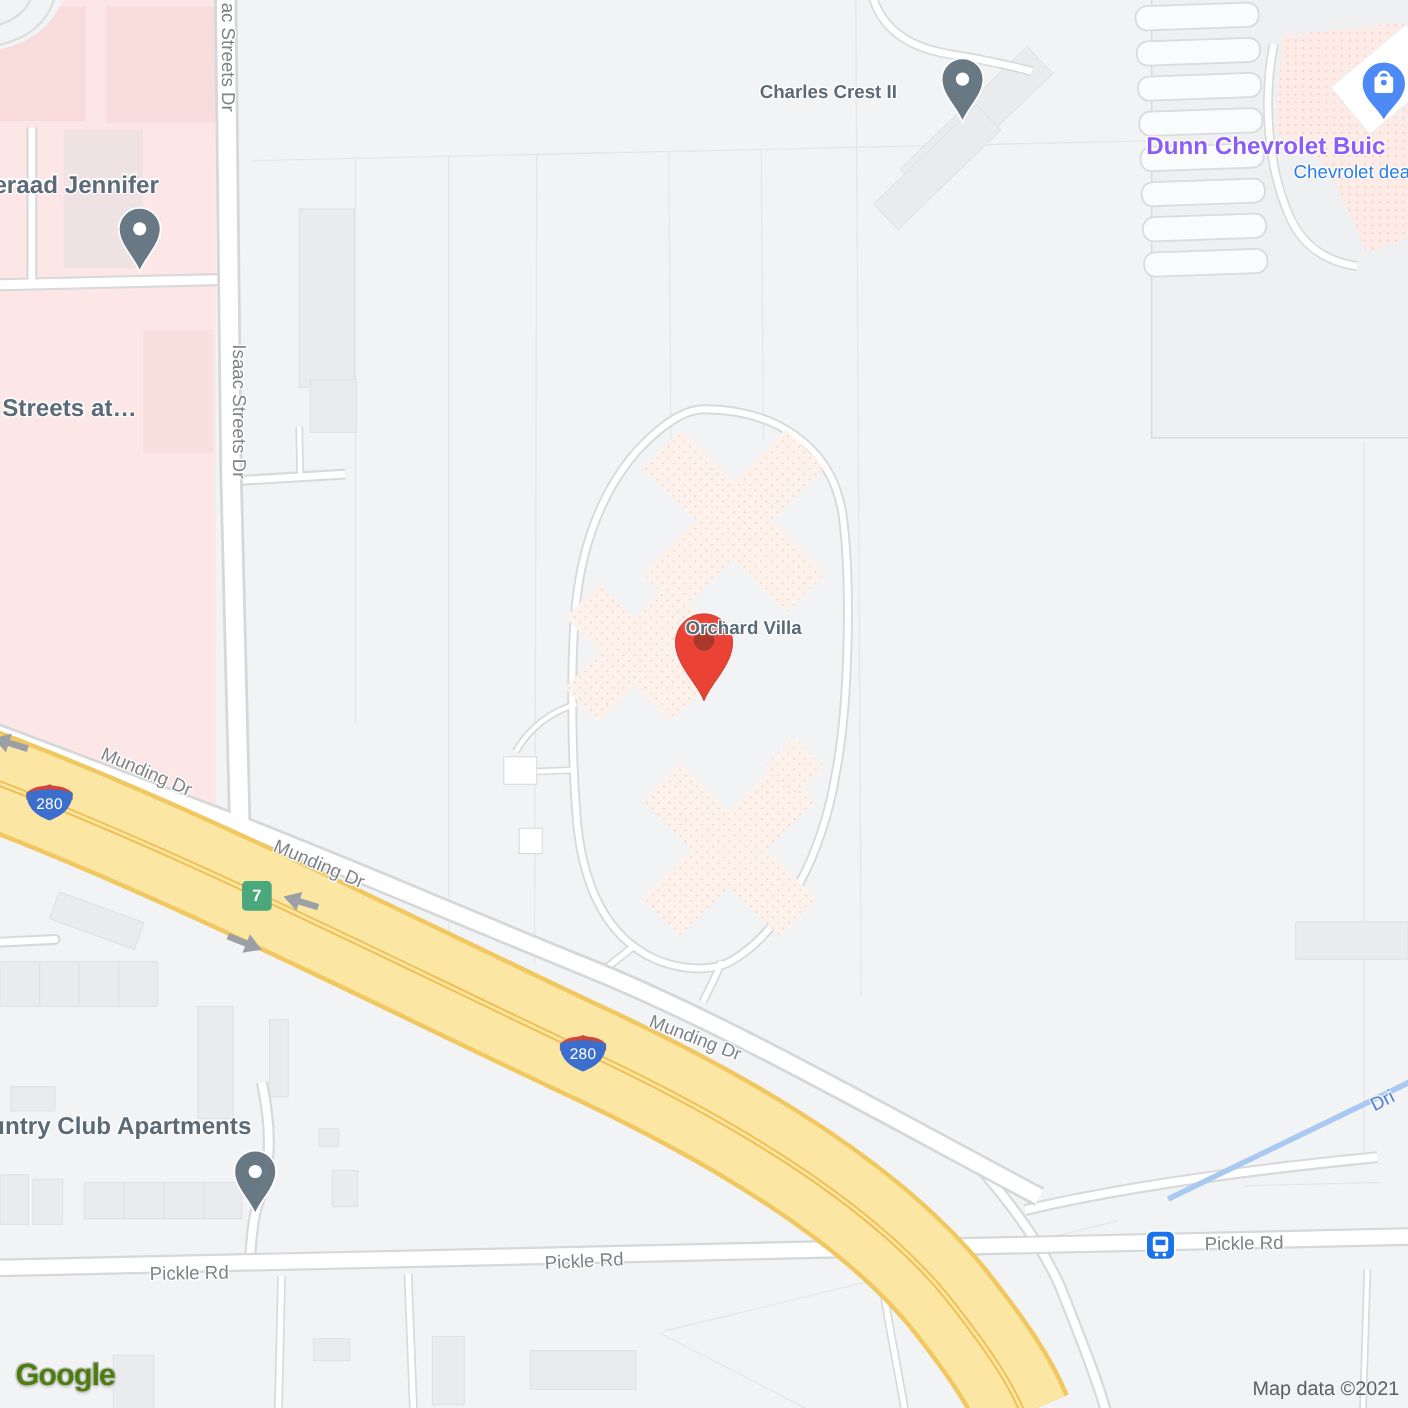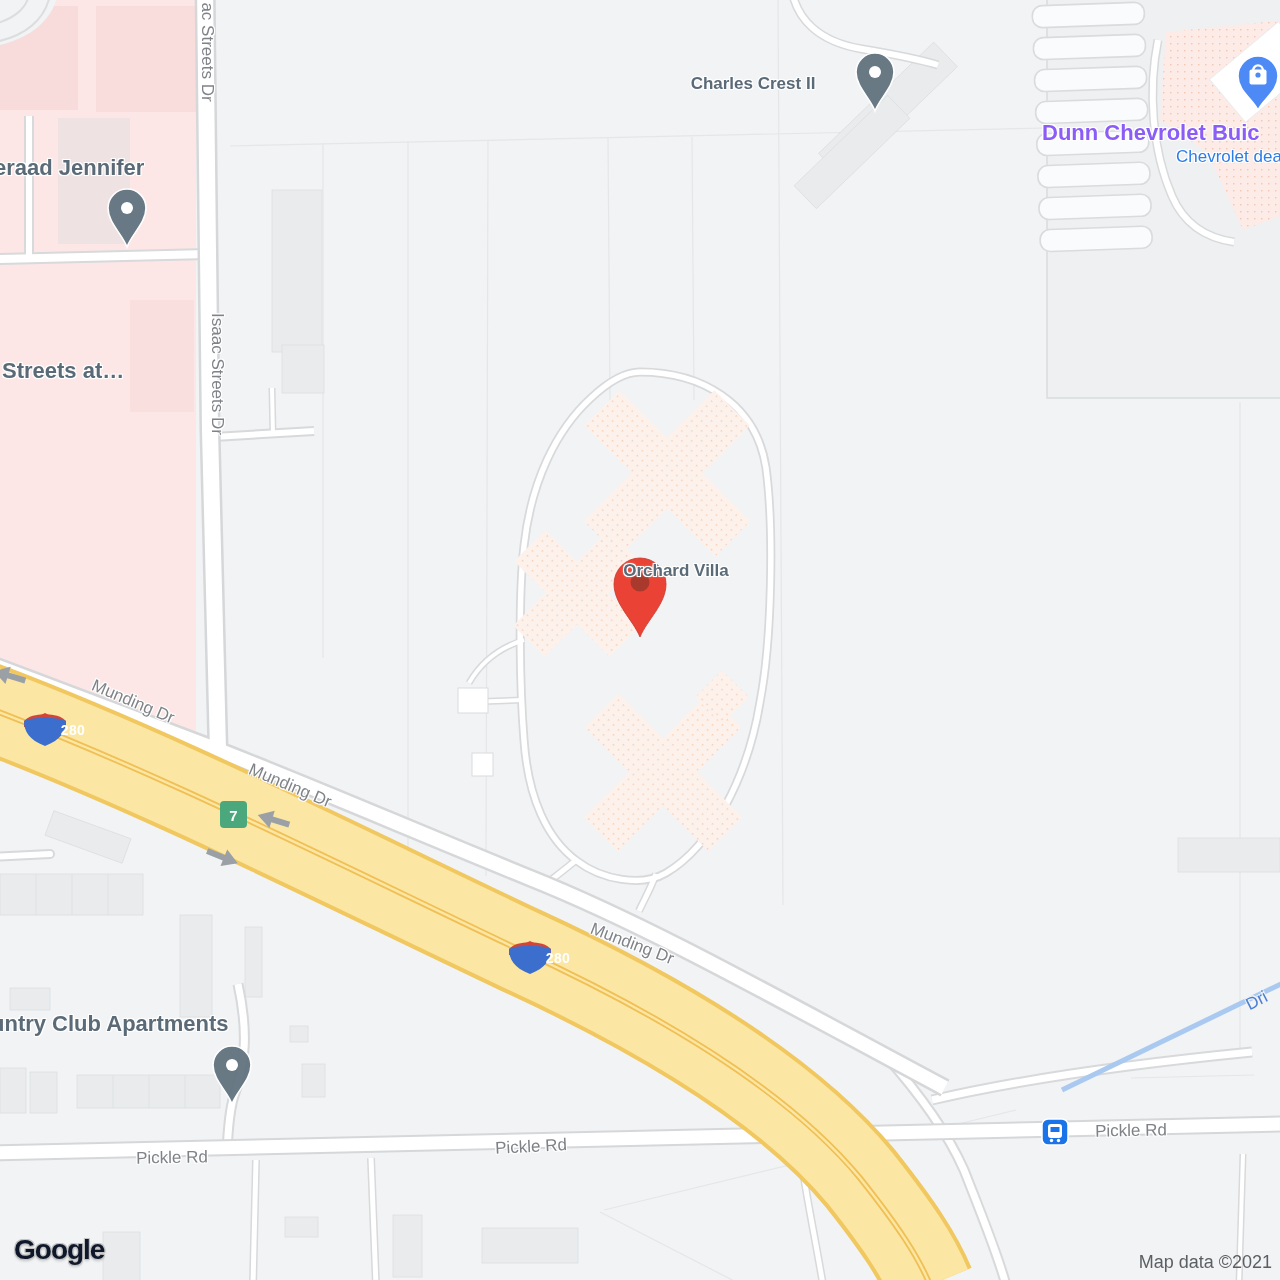--- a/index.html
+++ b/index.html
@@ -13,24 +13,24 @@
        text-shadow:-1px -1px 0 #fff,1px -1px 0 #fff,-1px 1px 0 #fff,1px 1px 0 #fff,0 0 3px #fff;}
   .poi-big{font-size:22px;}
   .street{font-size:17px;color:#7f8388;
        text-shadow:-1px -1px 0 #fff,1px -1px 0 #fff,-1px 1px 0 #fff,1px 1px 0 #fff,0 0 3px #fff;}
   .biz1{font-size:22px;font-weight:bold;color:#8b5cf6;
        text-shadow:-1px -1px 0 #fff,1px -1px 0 #fff,-1px 1px 0 #fff,1px 1px 0 #fff,0 0 3px #fff;}
   .biz2{font-size:17px;color:#2b7de9;
        text-shadow:-1px -1px 0 #fff,1px -1px 0 #fff,-1px 1px 0 #fff,1px 1px 0 #fff,0 0 3px #fff;}
   .water-lbl{font-size:17px;color:#4c7fd2;
        text-shadow:-1px -1px 0 #f1f3f5,1px -1px 0 #f1f3f5,-1px 1px 0 #f1f3f5,1px 1px 0 #f1f3f5;}
-  .shield-txt{font-size:14px;font-weight:bold;color:#ffffff;letter-spacing:.3px;margin-left:28px;}
+  .shield-txt{font-size:14px;font-weight:normal;color:#ffffff;letter-spacing:.3px;}
   .exit-txt{font-size:15px;font-weight:bold;color:#ffffff;}
   .google-logo{position:absolute;left:14px;top:1234px;font-size:28px;font-weight:bold;
-       letter-spacing:-1px;color:#0f172a;
+       letter-spacing:-1px;color:#4d7c0f;
        text-shadow:1px 0 0 #c3c3c3,-1px 0 0 #c3c3c3,0 1px 0 #c3c3c3,0 -1px 0 #c3c3c3,
                    1px 1px 0 #c3c3c3,-1px -1px 0 #c3c3c3,1px -1px 0 #c3c3c3,-1px 1px 0 #c3c3c3,
                    0 2px 3px rgba(0,0,0,.2);}
   .attribution{position:absolute;right:8px;top:1252px;font-size:18px;color:#5c5f62;}
 </style>
 </head>
 <body>
 
 <div id="viewport">
 

